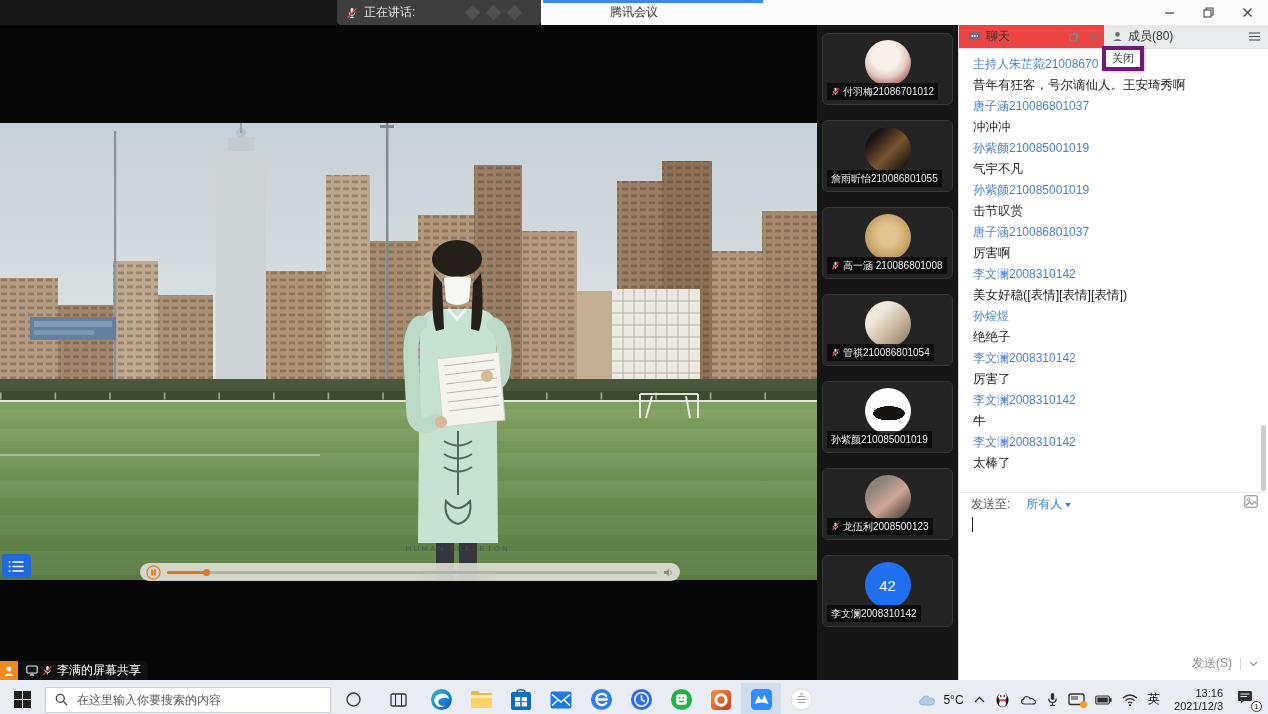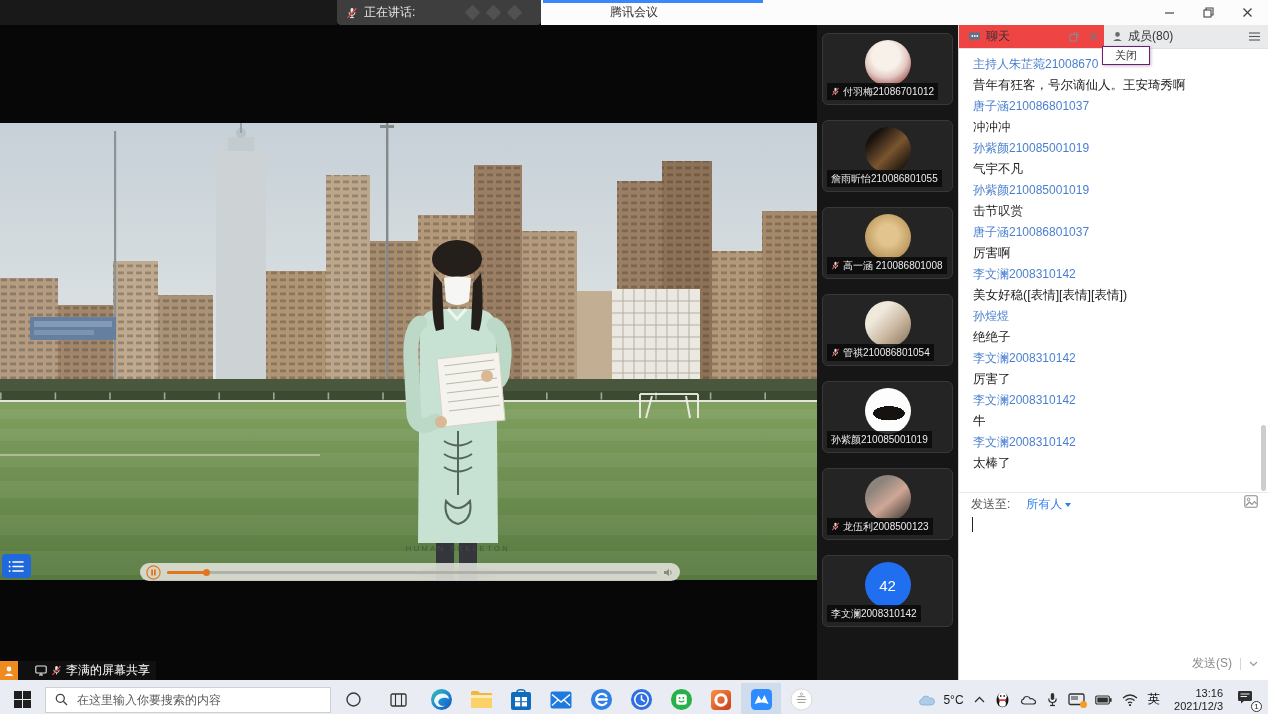--- a/index.html
+++ b/index.html
@@ -26,40 +26,40 @@
   #scene{position:absolute;left:0;top:98px}
   #list-btn{position:absolute;left:2px;top:529px;width:29px;height:24px;background:#2168dd;border-radius:4px;
     display:flex;align-items:center;justify-content:center}
   #progress{position:absolute;left:140px;top:538px;width:540px;height:18px;background:rgba(226,226,219,.88);
     border-radius:9px;display:flex;align-items:center;padding:0 6px;box-sizing:border-box;gap:6px}
   #progress .track{position:relative;flex:1;height:3px;background:#b1b1ab;border-radius:2px}
   #progress .fill{position:absolute;left:0;top:0;height:3px;background:#e2761f;border-radius:2px}
   #progress .knob{position:absolute;top:-2px;width:7px;height:7px;border-radius:50%;background:#e2761f}
   #share-banner{position:absolute;left:0;top:636px;height:19px;display:flex;align-items:stretch}
   #share-badge{width:18px;background:#ef8a1e;display:flex;align-items:center;justify-content:center}
-  #share-label{background:#101010;color:#fff;font-size:12px;display:flex;align-items:center;gap:4px;padding:0 6px 0 17px}
+  #share-label{background:#101010;color:#fff;font-size:12px;display:flex;align-items:center;gap:4px;padding:0 6px 0 8px}
 
   
   #thumbs{left:817px;top:25px;width:141px;height:655px;background:#161616;box-sizing:border-box;padding:8px 0 0 5px;overflow:hidden}
   .thumb{width:131px;height:72px;margin-bottom:15px;background:#242424;border:1px solid #383838;border-radius:6px;
     position:relative;box-sizing:border-box}
   .thumb .avatar{position:absolute;left:50%;top:6px;transform:translateX(-50%);width:46px;height:46px;border-radius:50%;
     display:flex;align-items:center;justify-content:center;color:#fff;font-size:15px;overflow:hidden}
   .thumb .label{position:absolute;left:4px;bottom:4px;background:rgba(8,8,8,.82);color:#ececec;font-size:10px;
     padding:1.5px 4px;display:flex;align-items:center;gap:3px;max-width:118px;white-space:nowrap;overflow:hidden}
 
   
   #chat{left:958px;top:25px;width:310px;height:655px;background:#fff;border-left:1px solid #d4d4d4;box-sizing:border-box}
   .chat-header{height:23px;display:flex;align-items:stretch;font-size:12px;color:#333;border-bottom:1px solid #e2e2e2}
   .tab-chat{width:145px;background:#ef4444;display:flex;align-items:center;gap:5px;padding:0 6px 0 9px;box-sizing:border-box}
   .tab-chat .sp{flex:1}
   .tab-members{flex:1;background:#e9eaeb;display:flex;align-items:center;gap:5px;padding:0 8px;box-sizing:border-box}
   .tab-members .sp{flex:1}
-  #close-tooltip{position:absolute;left:143px;top:21px;background:#fffefe;border:1px solid #701a75;
-    box-shadow:1px 1px 3px rgba(0,0,0,.25);font-size:11px;color:#333;padding:1px 12px;z-index:9}
+  #close-tooltip{position:absolute;left:143px;top:21px;background:#fffefe;border:4px solid #701a75;
+    box-shadow:1px 1px 3px rgba(0,0,0,.25);font-size:11px;color:#333;padding:1px 6px;z-index:9}
   .chat-messages{position:absolute;left:0;top:23px;width:100%;height:444px;box-sizing:border-box;
     padding:6px 14px 0 14px;overflow:hidden;font-size:12px;line-height:21px}
   .chat-sender{color:#4a7fd0}
   .chat-text{color:#1c1c1c;font-size:12.5px}
   #chat-scroll{position:absolute;right:2px;top:400px;width:5px;height:66px;background:#cdcdcd;border-radius:3px}
   #chat-divider{position:absolute;left:0;top:467px;width:100%;height:1px;background:#e8e8e8}
   #sendto-row{position:absolute;left:12px;top:471px;display:flex;align-items:center;gap:16px;font-size:12px}
   #sendto-label{color:#555}
   #sendto-value{color:#2d7ff0;display:flex;align-items:center;gap:3px}
   .tri-down{width:0;height:0;border-left:3.5px solid transparent;border-right:3.5px solid transparent;border-top:4px solid #2d7ff0}

